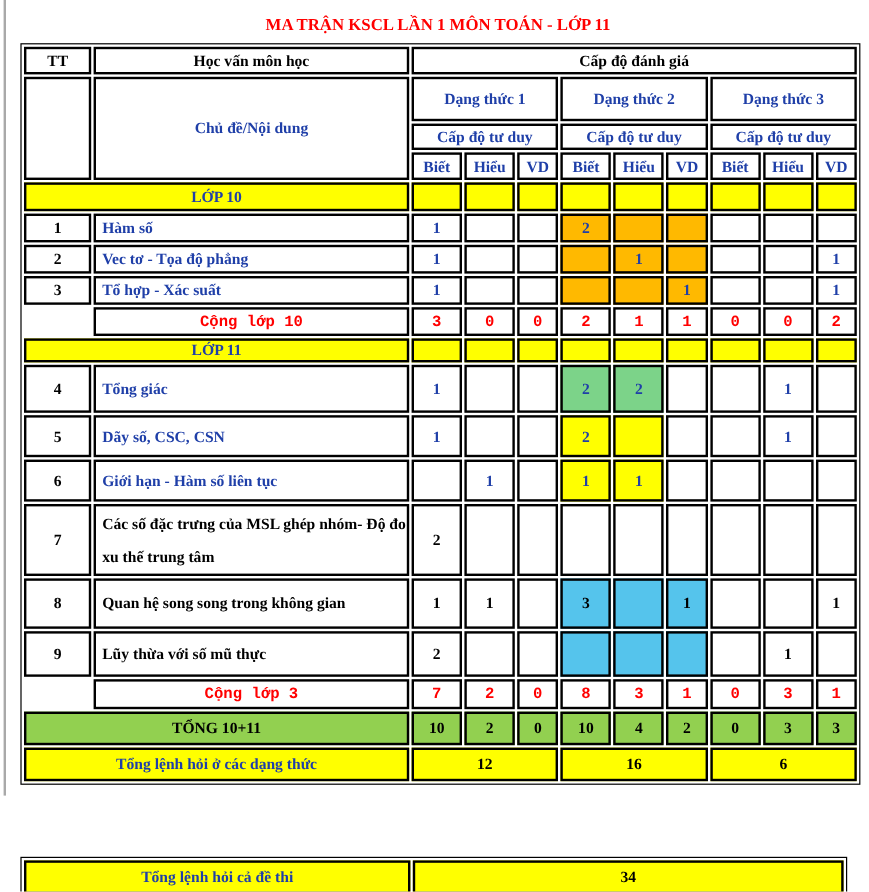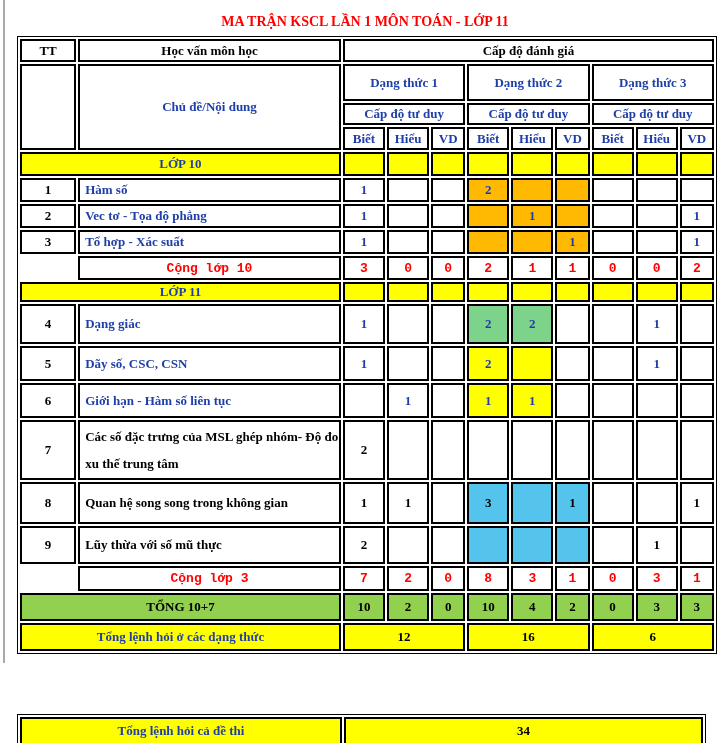--- a/index.html
+++ b/index.html
@@ -171,21 +171,21 @@
     <td class="y"></td>
         <td class="y"></td>
         <td class="y"></td>
     <td class="y"></td>
         <td class="y"></td>
         <td class="y"></td>
   </tr>
 
   <tr class="blue-row" style="height:40px">
     <td class="tt">4</td>
-    <td class="topic">Dạng giác</td>
+    <td class="topic">Tổng giác</td>
     <td>1</td>
     <td></td>
     <td></td>
     <td data-fill="green">2</td>
     <td data-fill="green">2</td>
     <td></td>
     <td></td>
     <td>1</td>
     <td></td>
   </tr>
@@ -268,21 +268,21 @@
     <td>0</td>
     <td>8</td>
     <td>3</td>
     <td>1</td>
     <td>0</td>
     <td>3</td>
     <td>1</td>
   </tr>
 
   <tr class="total-row" style="height:28px">
-    <td colspan="2">TỔNG 10+7</td>
+    <td colspan="2">TỔNG 10+11</td>
     <td>10</td>
     <td>2</td>
     <td>0</td>
     <td>10</td>
     <td>4</td>
     <td>2</td>
     <td>0</td>
     <td>3</td>
     <td>3</td>
   </tr>

